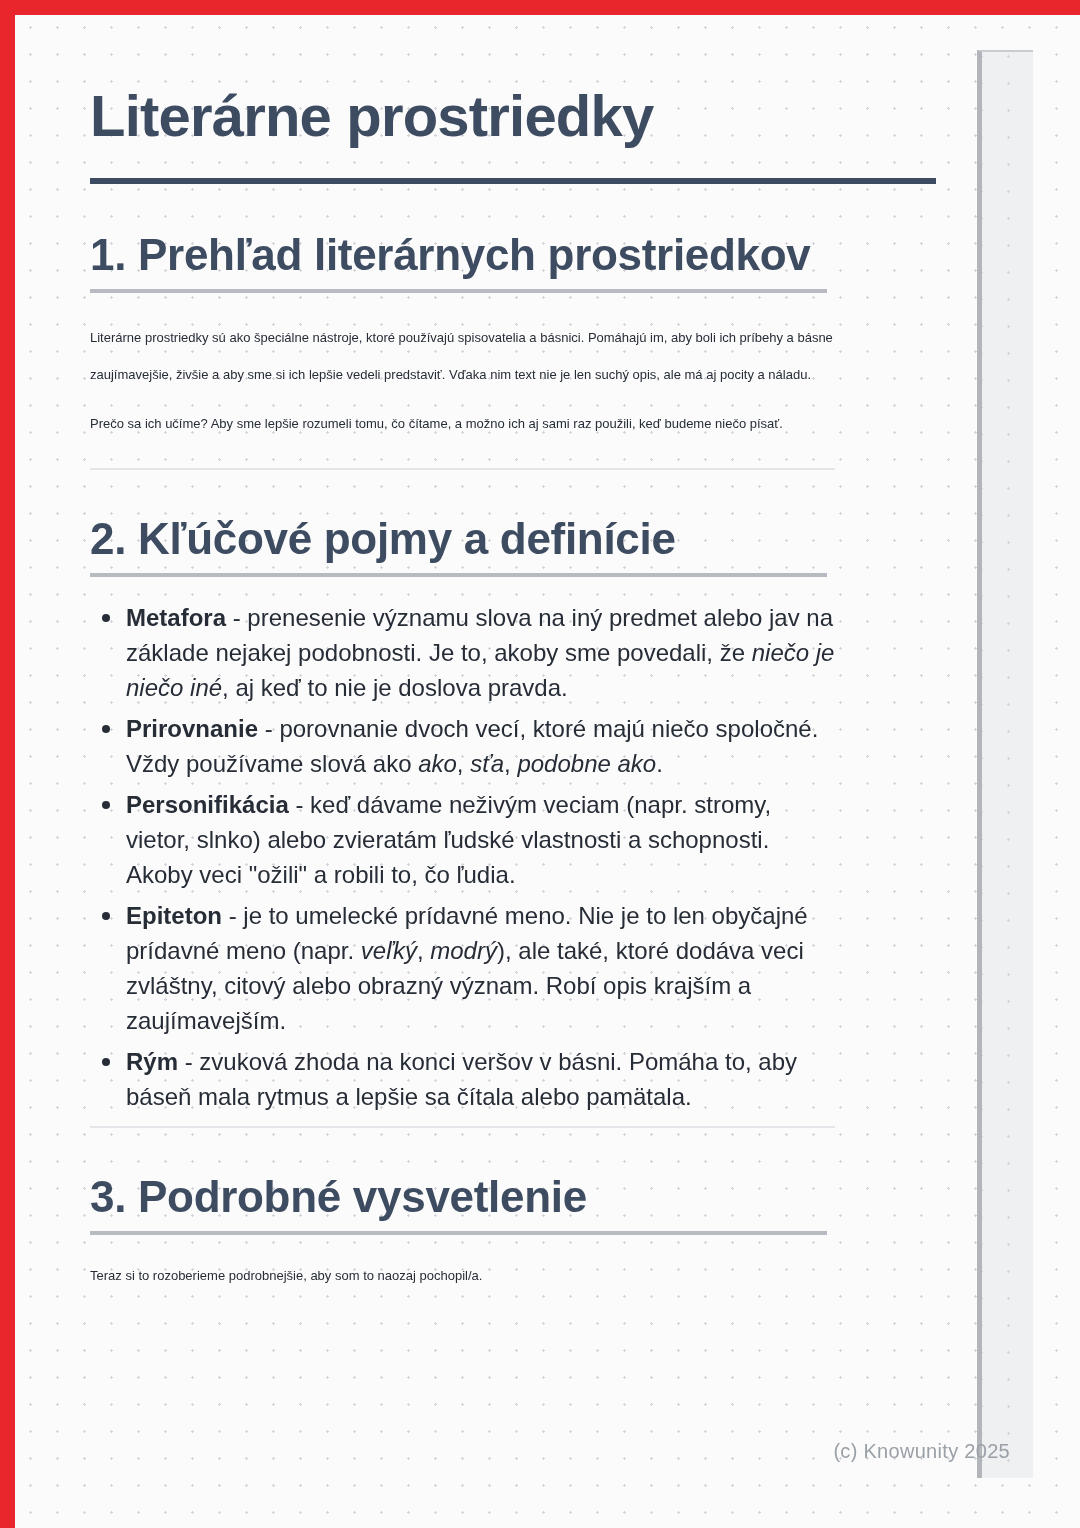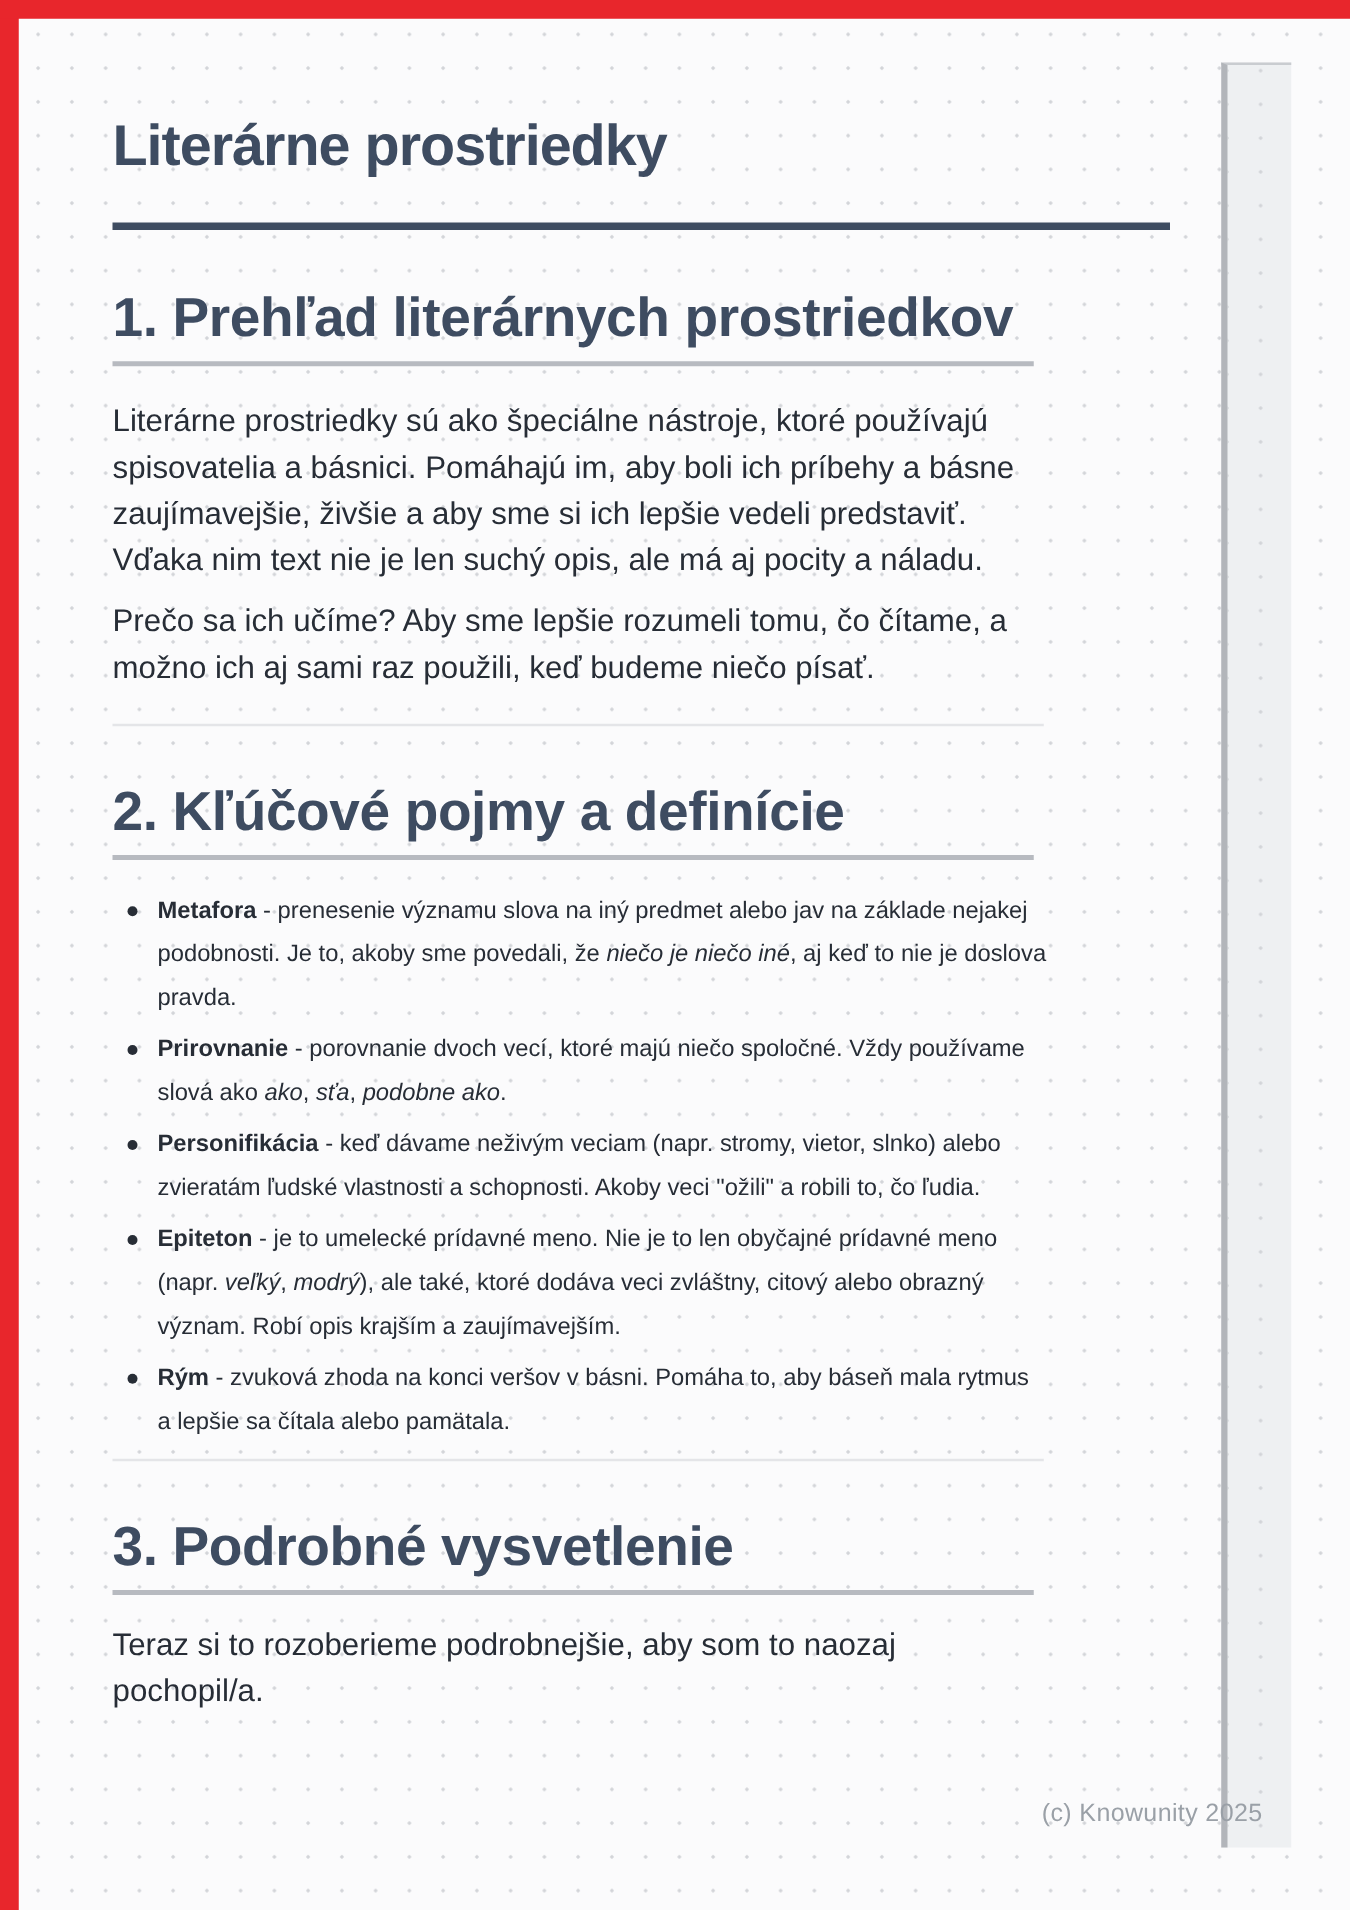--- a/index.html
+++ b/index.html
@@ -45,21 +45,21 @@
     background-size: 27px 27px;
     background-position: -14px 18px;
     border-left: 5px solid var(--panel-edge);
     border-top: 2px solid #c9ccd0;
     z-index: 5;
   }
   .content {
     position: absolute; left: 90px; top: 88px; width: 748px; z-index: 10;
   }
   h1.doc-title {
-    font-size: 46px; line-height: 56px; font-weight: 700;
+    font-size: 58px; line-height: 56px; font-weight: 700;
     letter-spacing: -0.8px; color: var(--heading);
   }
   .rule-dark {
     width: 846px; height: 6px; background: var(--heading);
     margin-top: 34px; border: none;
   }
   h2.section-heading {
     font-size: 44px; line-height: 42px; font-weight: 700;
     letter-spacing: -0.3px; color: var(--heading);
   }
@@ -69,33 +69,33 @@
   .rule-gray {
     width: 737px; height: 4px; background: var(--rule-gray);
     margin-top: 13px; border: none;
   }
   .divider {
     width: 745px; height: 2px; background: var(--divider); border: none;
   }
   .divider-1 { margin-top: 26px; }
   .divider-2 { margin-top: 12px; }
   p.body-par {
-    font-size: 25px; line-height: 37px; color: var(--body-text);
+    font-size: 13px; line-height: 37px; color: var(--body-text);
     width: 748px;
   }
   .par-1 { margin-top: 26px; }
   .par-2 { margin-top: 12px; }
   .intro-par { margin-top: 21px; }
   .final-par { margin-top: 22px; }
   ul.term-list {
     margin-top: 23px; list-style: none; width: 748px;
   }
   ul.term-list li {
     position: relative; padding-left: 36px; margin-bottom: 6px;
-    font-size: 19px; line-height: 35px; color: var(--body-text);
+    font-size: 24px; line-height: 35px; color: var(--body-text);
   }
   ul.term-list li::before {
     content: ""; position: absolute; left: 12px; top: 14px;
     width: 8px; height: 8px; border-radius: 50%;
     background: var(--body-text);
   }
   ul.term-list strong { font-weight: 700; }
   ul.term-list em { font-style: italic; }
   .footer-note {
     position: absolute; top: 1440px; right: 70px; z-index: 20;

